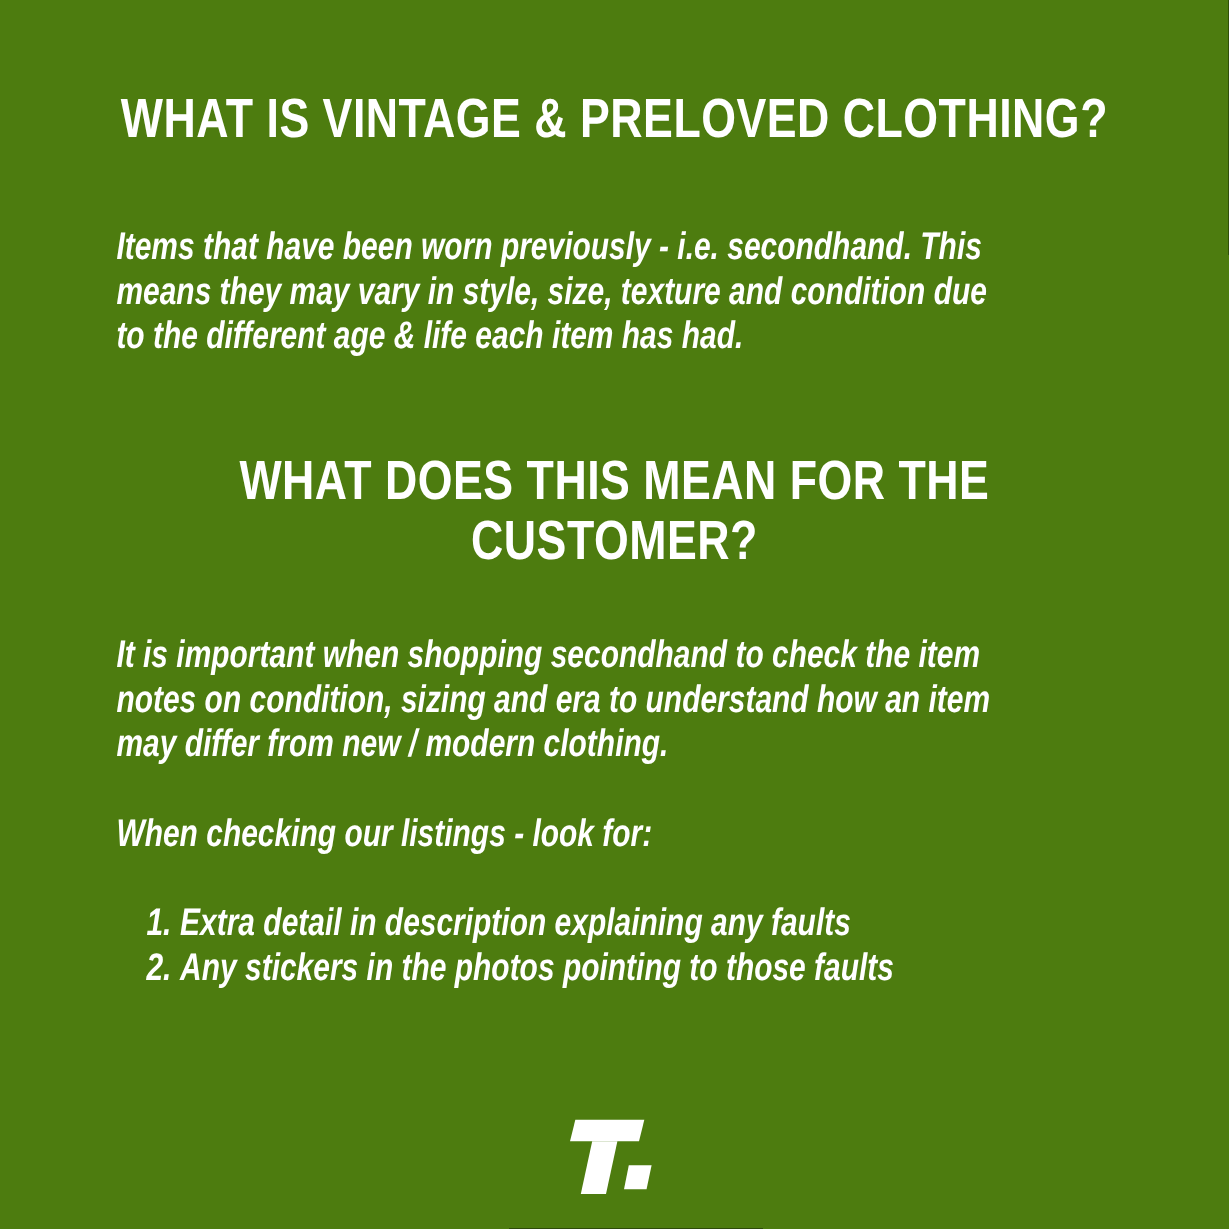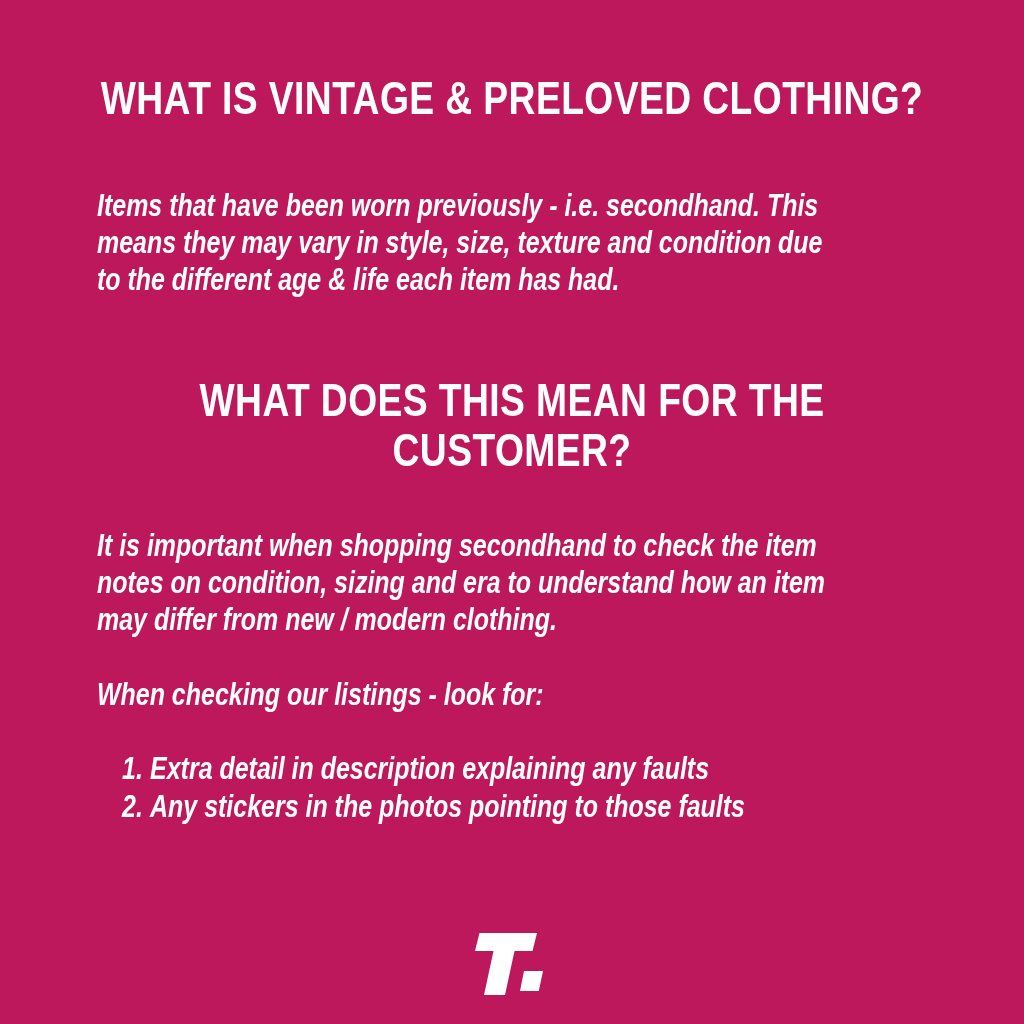--- a/index.html
+++ b/index.html
@@ -2,21 +2,21 @@
 <html><head>
 <meta charset="utf-8">
 <style>
   * { margin: 0; padding: 0; box-sizing: border-box; }
   html, body { background: #000; }
   .canvas {
     position: relative;
     width: 1024px;
     height: 1024px;
     margin: 0 auto;
-    background: #be185d;
+    background: #4d7c0f;
     color: #ffffff;
     font-family: "Liberation Sans", sans-serif;
     overflow: hidden;
   }
   .heading {
     position: absolute;
     left: 0;
     right: 0;
     text-align: center;
     font-weight: bold;

